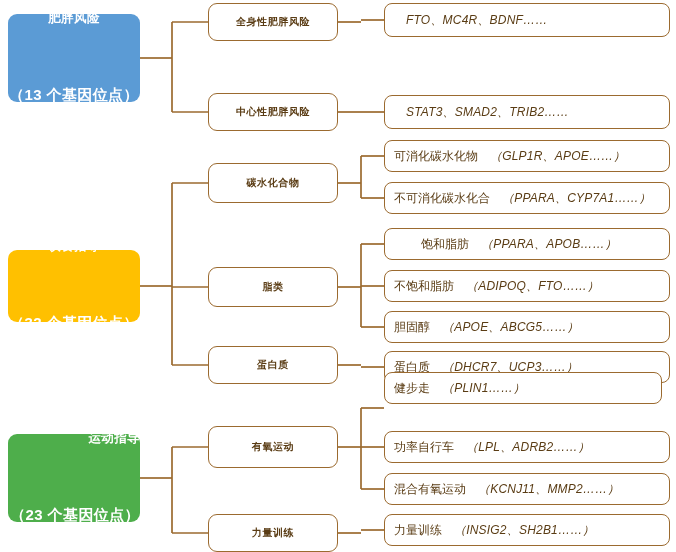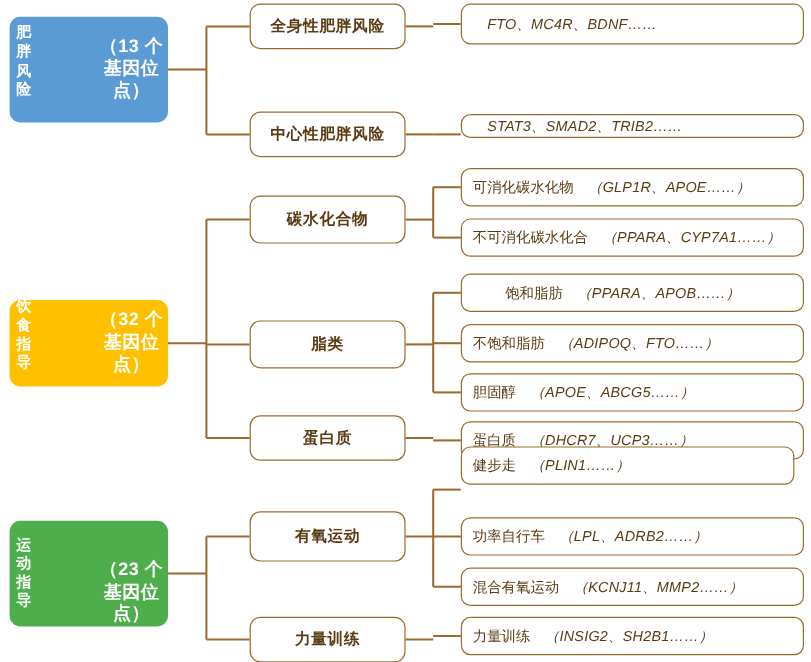--- a/index.html
+++ b/index.html
@@ -12,21 +12,21 @@
   }
   #stage{position:absolute;left:0;top:0;width:676px;height:552px;}
   svg.wires{position:absolute;left:0;top:0;width:676px;height:552px;pointer-events:none;}
 
   
   .root{
     position:absolute;
     border-radius:9px;
     color:#ffffff;
     display:flex;
-    flex-direction:row;
+    flex-direction:column;
     align-items:center;
     justify-content:center;
     text-align:center;
     font-weight:bold;
     font-size:12.5px;
     line-height:1.25;
     letter-spacing:.4px;
     box-sizing:border-box;
     gap:47px;
   }
@@ -35,21 +35,21 @@
 
   
   .mid{
     position:absolute;
     box-sizing:border-box;
     border:1.6px solid #9b6a2f;
     border-radius:9px;
     background:#ffffff;
     color:#5a3c14;
     font-weight:bold;
-    font-size:13px;
+    font-size:10px;
     letter-spacing:.6px;
     display:flex;
     align-items:center;
     justify-content:center;
     text-align:center;
   }
 
   
   .gene{
     position:absolute;
@@ -144,21 +144,21 @@
       <span>有氧运动</span>
     </div>
   <div class="mid" id="mid6" style="left: 208px; top: 514px; width: 130px; height: 38px;">
       <span>力量训练</span>
     </div>
 
   <div class="gene" id="gene0" style="left: 384px; top: 3px; width: 286px; height: 34px;">
       <span class="lbl"></span>
       <span class="gl">FTO、MC4R、BDNF……</span>
     </div>
-  <div class="gene" id="gene1" style="left: 384px; top: 95px; width: 286px; height: 20px;">
+  <div class="gene" id="gene1" style="left: 384px; top: 95px; width: 286px; height: 34px;">
       <span class="lbl"></span>
       <span class="gl">STAT3、SMAD2、TRIB2……</span>
     </div>
   <div class="gene" id="gene2" style="left: 384px; top: 140px; width: 286px; height: 32px;">
       <span class="lbl">可消化碳水化物</span>
       <span class="gl">（GLP1R、APOE……）</span>
     </div>
   <div class="gene" id="gene3" style="left: 384px; top: 182px; width: 286px; height: 32px;">
       <span class="lbl">不可消化碳水化合</span>
       <span class="gl">（PPARA、CYP7A1……）</span>

